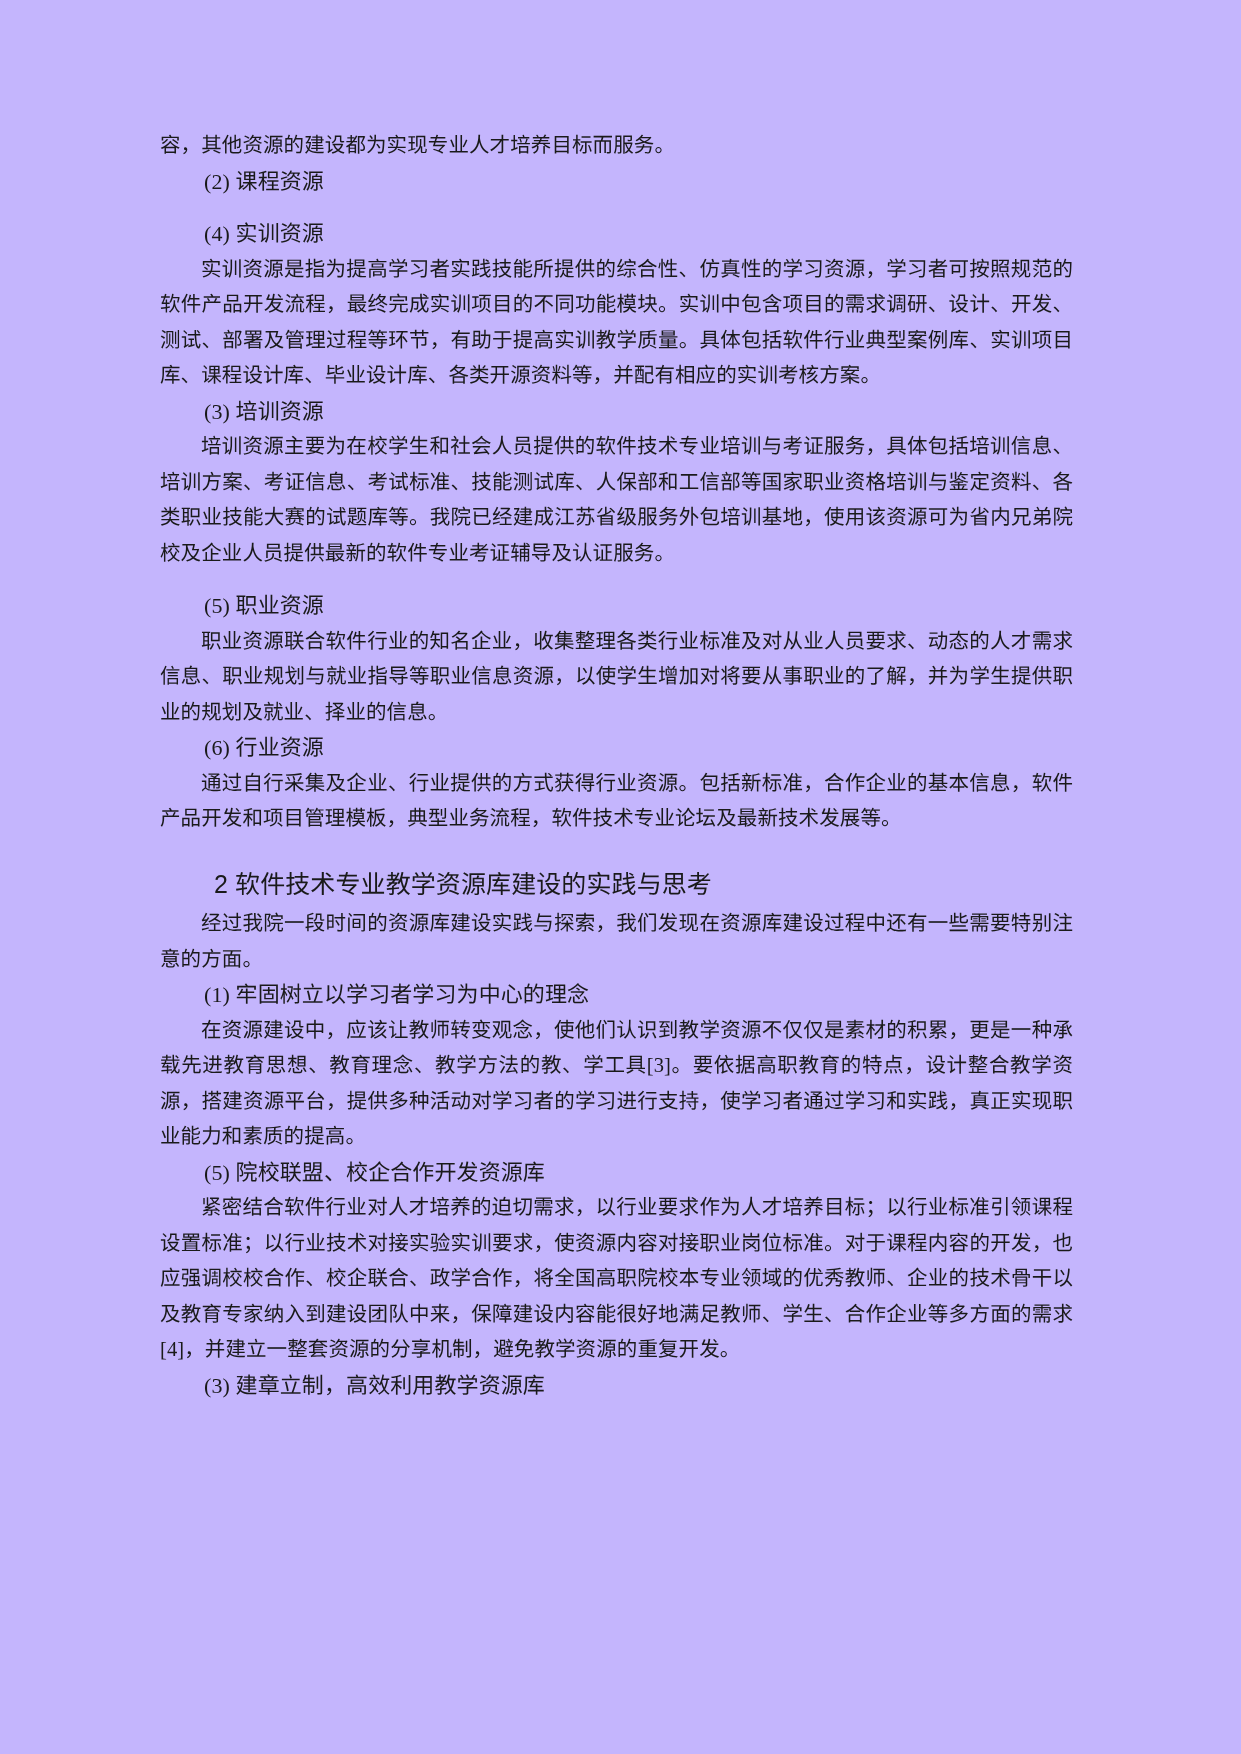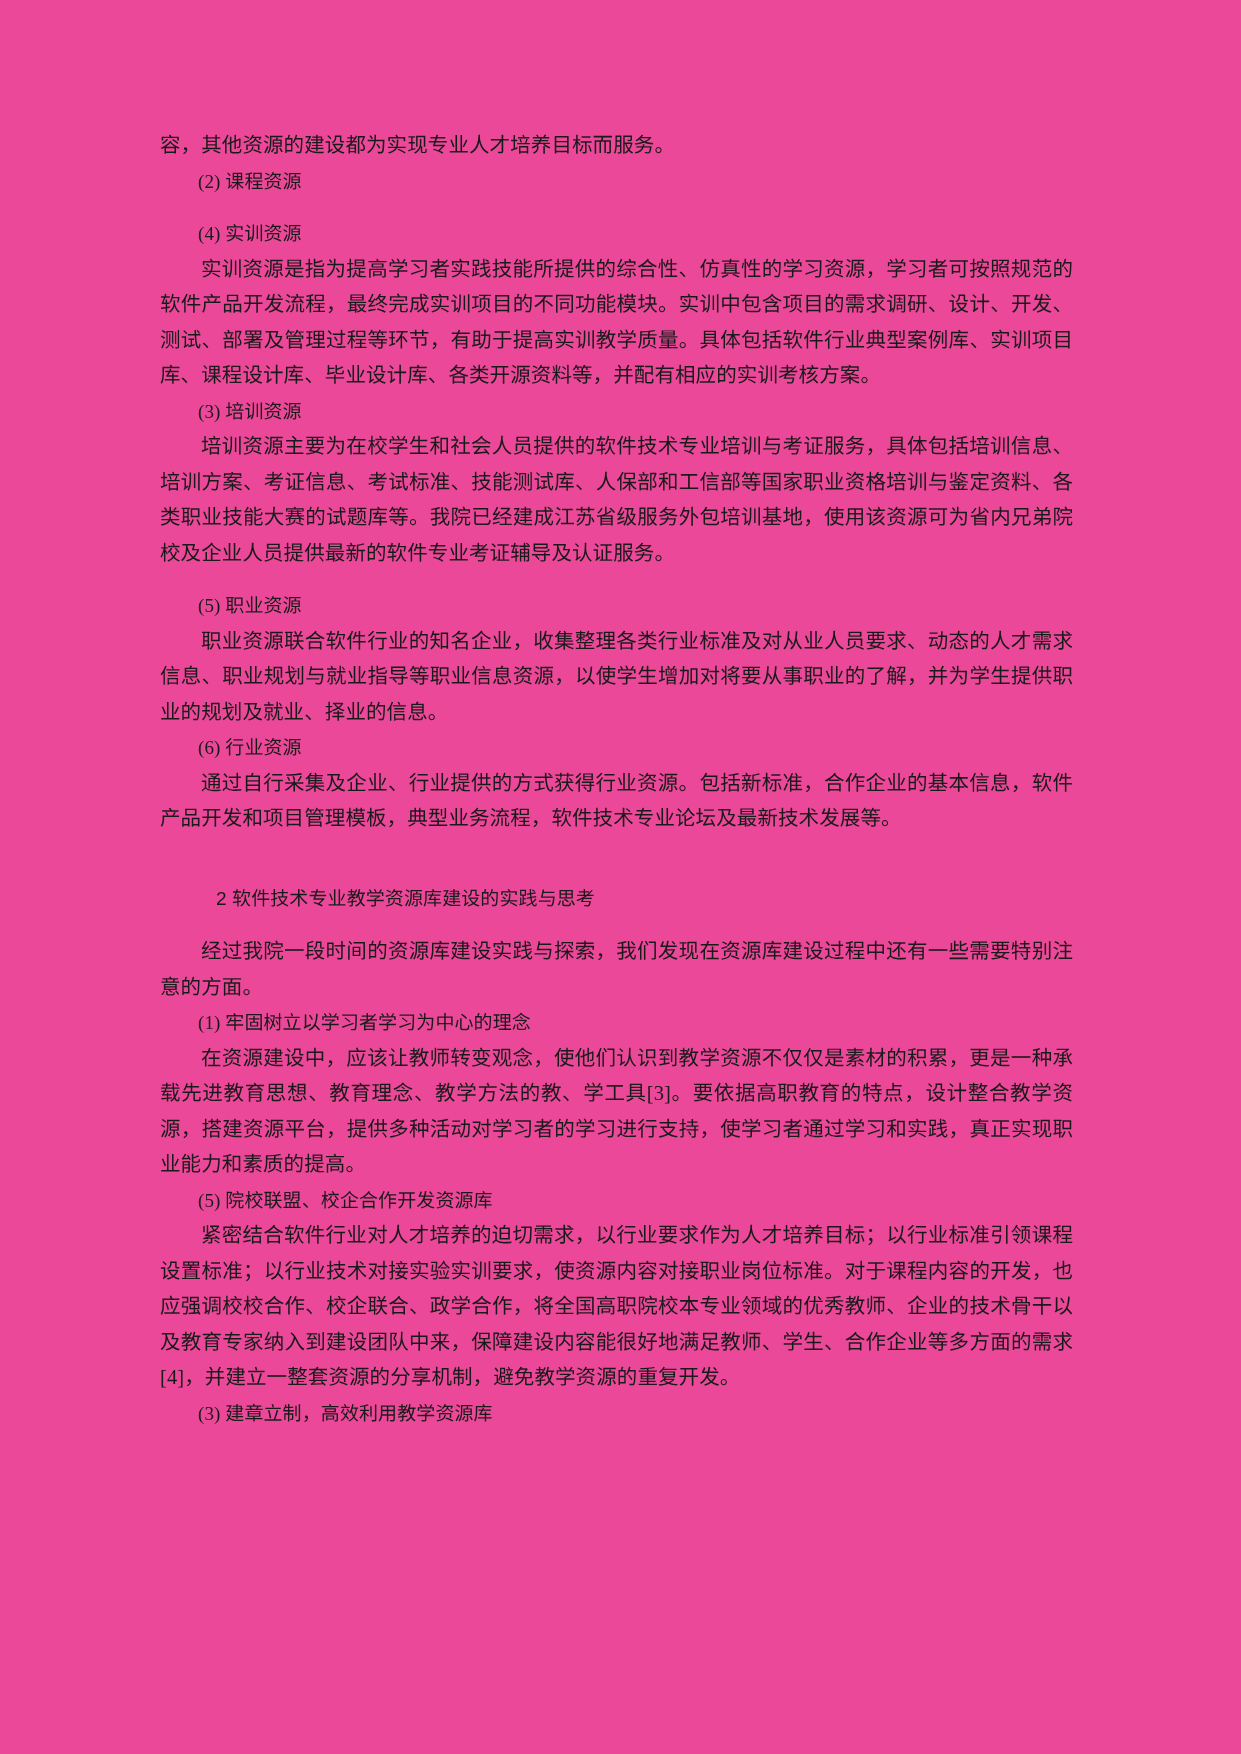--- a/index.html
+++ b/index.html
@@ -13,21 +13,21 @@
     font-family: "Liberation Serif", "DejaVu Serif", serif;
     color: #1a1a1a;
     overflow: hidden;
   }
   .page {
     position: relative;
     width: 1241px;
     height: 1754px;
     box-sizing: border-box;
     padding: 128px 168px 0 160px;
-    background: #ec4899;
+    background: #c4b5fd;
   }
   .doc-body {
     font-size: 20.5px;
     line-height: 35.5px;
     text-align: justify;
     text-justify: inter-ideograph;
     letter-spacing: 0.1px;
   }
   .para {
     margin: 0;
@@ -37,28 +37,28 @@
     text-indent: 0;
   }
   .gap-medium {
     height: 17px;
   }
   .gap-large {
     height: 26px;
   }
   .heading {
     margin: 0;
-    font-size: 19px;
+    font-size: 22px;
     font-weight: normal;
     text-indent: 2em;
     line-height: 35.5px;
   }
   .section-title {
-    margin: 18px;
-    font-size: 19px;
+    margin: 4px;
+    font-size: 25px;
     font-weight: normal;
     text-indent: 2em;
     line-height: 35.5px;
     font-family: "Liberation Sans", "DejaVu Sans", sans-serif;
   }
 </style>
 </head>
 <body>
 
 <div class="page">

